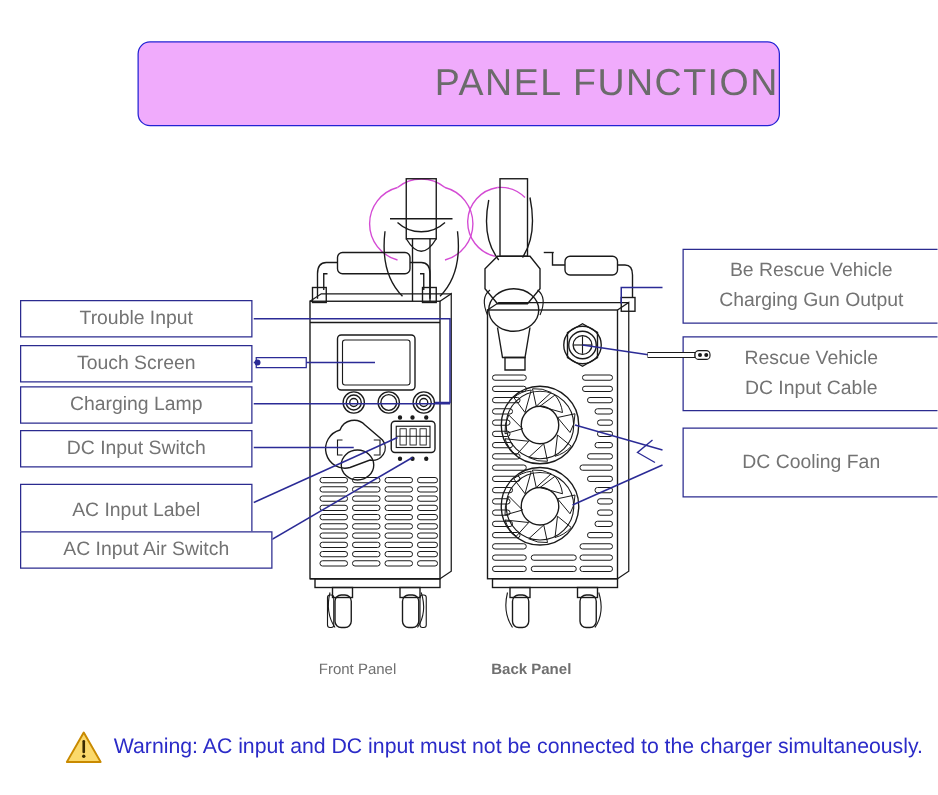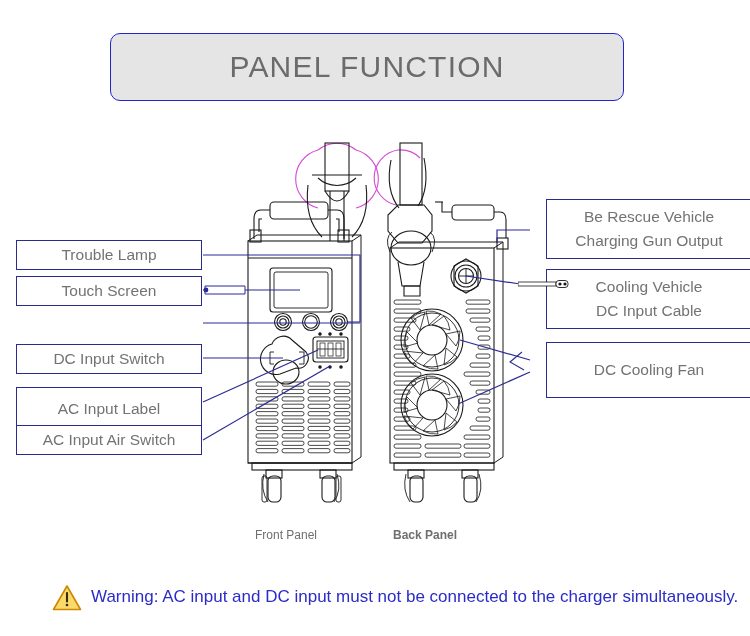--- a/index.html
+++ b/index.html
@@ -4,22 +4,22 @@
 <title>Panel Function</title>
 <style>
   html,body{margin:0;padding:0;background:#ffffff;}
   body{width:750px;height:636px;overflow:hidden;
        font-family:"Liberation Sans","DejaVu Sans",sans-serif;}
   #root{position:relative;width:750px;height:636px;background:#fff;}
 
   
   .title-box{
     position:absolute;left:110px;top:33px;width:512px;height:66px;
-    border:1.6px solid #2323d4;border-radius:10px;background:#e5e5e5;
-    display:flex;align-items:center;justify-content:center;
+    border:1.6px solid #2323d4;border-radius:10px;background:#f0abfc;
+    display:flex;align-items:center;justify-content:flex-end;
   }
   .title-text{font-size:30px;color:#6b6b6b;letter-spacing:1.2px;white-space:nowrap;}
 
   
   .lbl{
     position:absolute;border:1.3px solid #2b2b8f;background:#fff;
     color:#737373;font-size:15.5px;display:flex;align-items:center;
     justify-content:center;box-sizing:border-box;z-index:6;
   }
   .lbl.two-line{flex-direction:column;justify-content:center;line-height:1.55;margin-left:16px;}
@@ -351,41 +351,44 @@
   </svg>
 
   <svg class="cable-glyph" viewBox="0 0 52 10" xmlns="http://www.w3.org/2000/svg">
     <rect x="0" y="3" width="38" height="4" fill="#fff" stroke="#1a1a1a" stroke-width="0.8"></rect>
     <rect x="38" y="1.5" width="12" height="7" rx="3" fill="#fff" stroke="#1a1a1a" stroke-width="0.9"></rect>
     <circle cx="42" cy="5" r="1.6" fill="#1a1a1a"></circle>
     <circle cx="47" cy="5" r="1.6" fill="#1a1a1a"></circle>
   </svg>
 
   <div class="lbl left" style="left:16px;top:240px;width:186px;height:30px;">
-    <span class="ln">Trouble Lamp</span>
+    <span class="ln">Trouble Input</span>
   </div>
   <div class="lbl left" style="left:16px;top:276px;width:186px;height:30px;text-align:center;">
     <span class="ln">Touch Screen</span>
   </div>
+  <div class="lbl left" style="left:16px;top:309px;width:186px;height:30px;">
+    <span class="ln">Charging Lamp</span>
+  </div>
   <div class="lbl left" style="left:16px;top:344px;width:186px;height:30px;">
     <span class="ln">DC Input Switch</span>
   </div>
   <div class="lbl left" style="left:16px;top:387px;width:186px;height:44px;">
     <span class="ln">AC Input Label</span>
   </div>
-  <div class="lbl left" style="left:16px;top:425px;width:186px;height:30px;">
+  <div class="lbl left" style="left:16px;top:425px;width:202px;height:30px;">
     <span class="ln">AC Input Air Switch</span>
   </div>
 
   <div class="lbl two-line" style="left:530px;top:199px;width:206px;height:60px;">
     <span class="ln">Be Rescue Vehicle</span>
     <span class="ln">Charging Gun Output</span>
   </div>
   <div class="lbl two-line" style="left:530px;top:269px;width:206px;height:60px;">
-    <span class="ln">Cooling Vehicle</span>
+    <span class="ln">Rescue Vehicle</span>
     <span class="ln">DC Input Cable</span>
   </div>
   <div class="lbl two-line" style="left:530px;top:342px;width:206px;height:56px;">
     <span class="ln">DC Cooling Fan</span>
   </div>
 
   <div class="caption" style="left:255px;top:528px;">Front Panel</div>
   <div class="caption" style="left:393px;top:528px;font-weight:bold;">Back Panel</div>
 
   <div class="warn-row">

